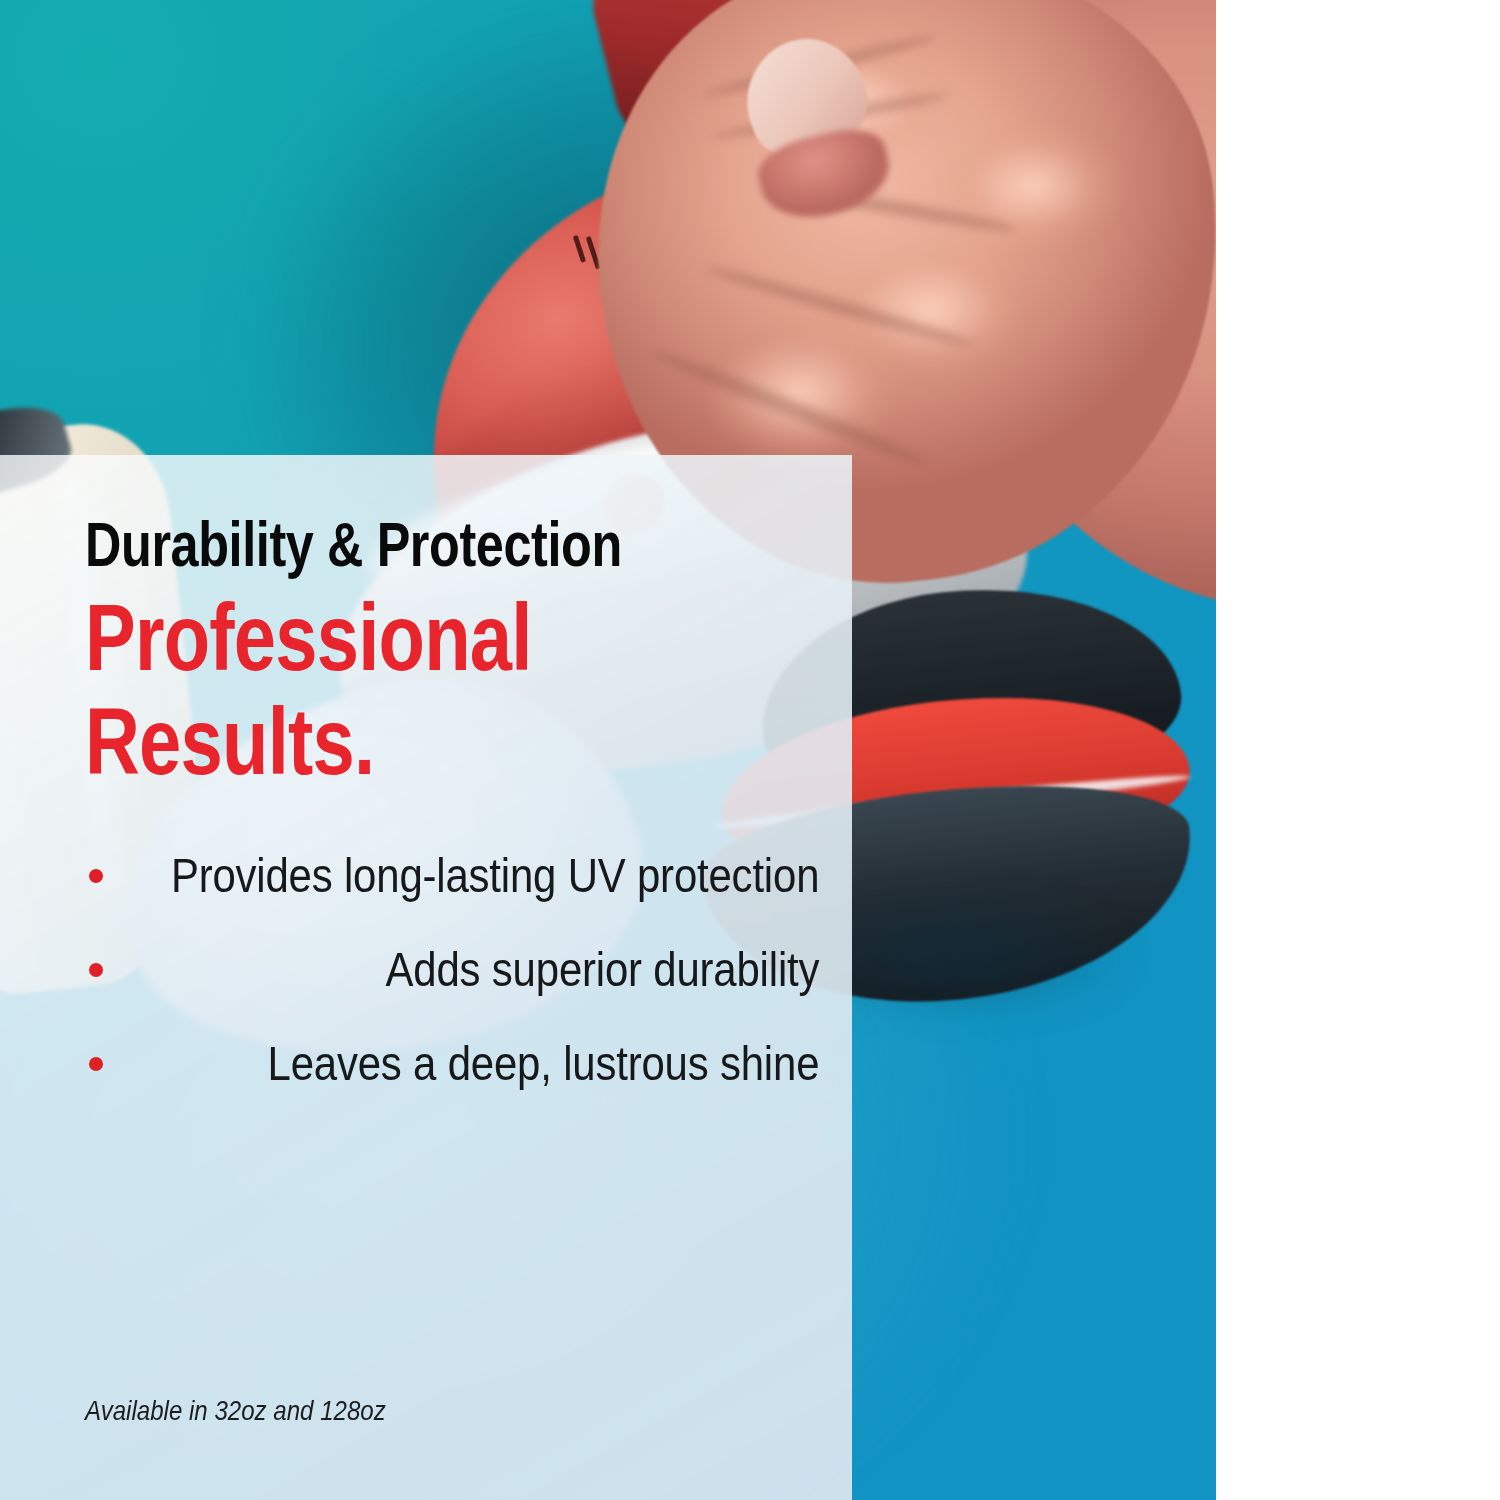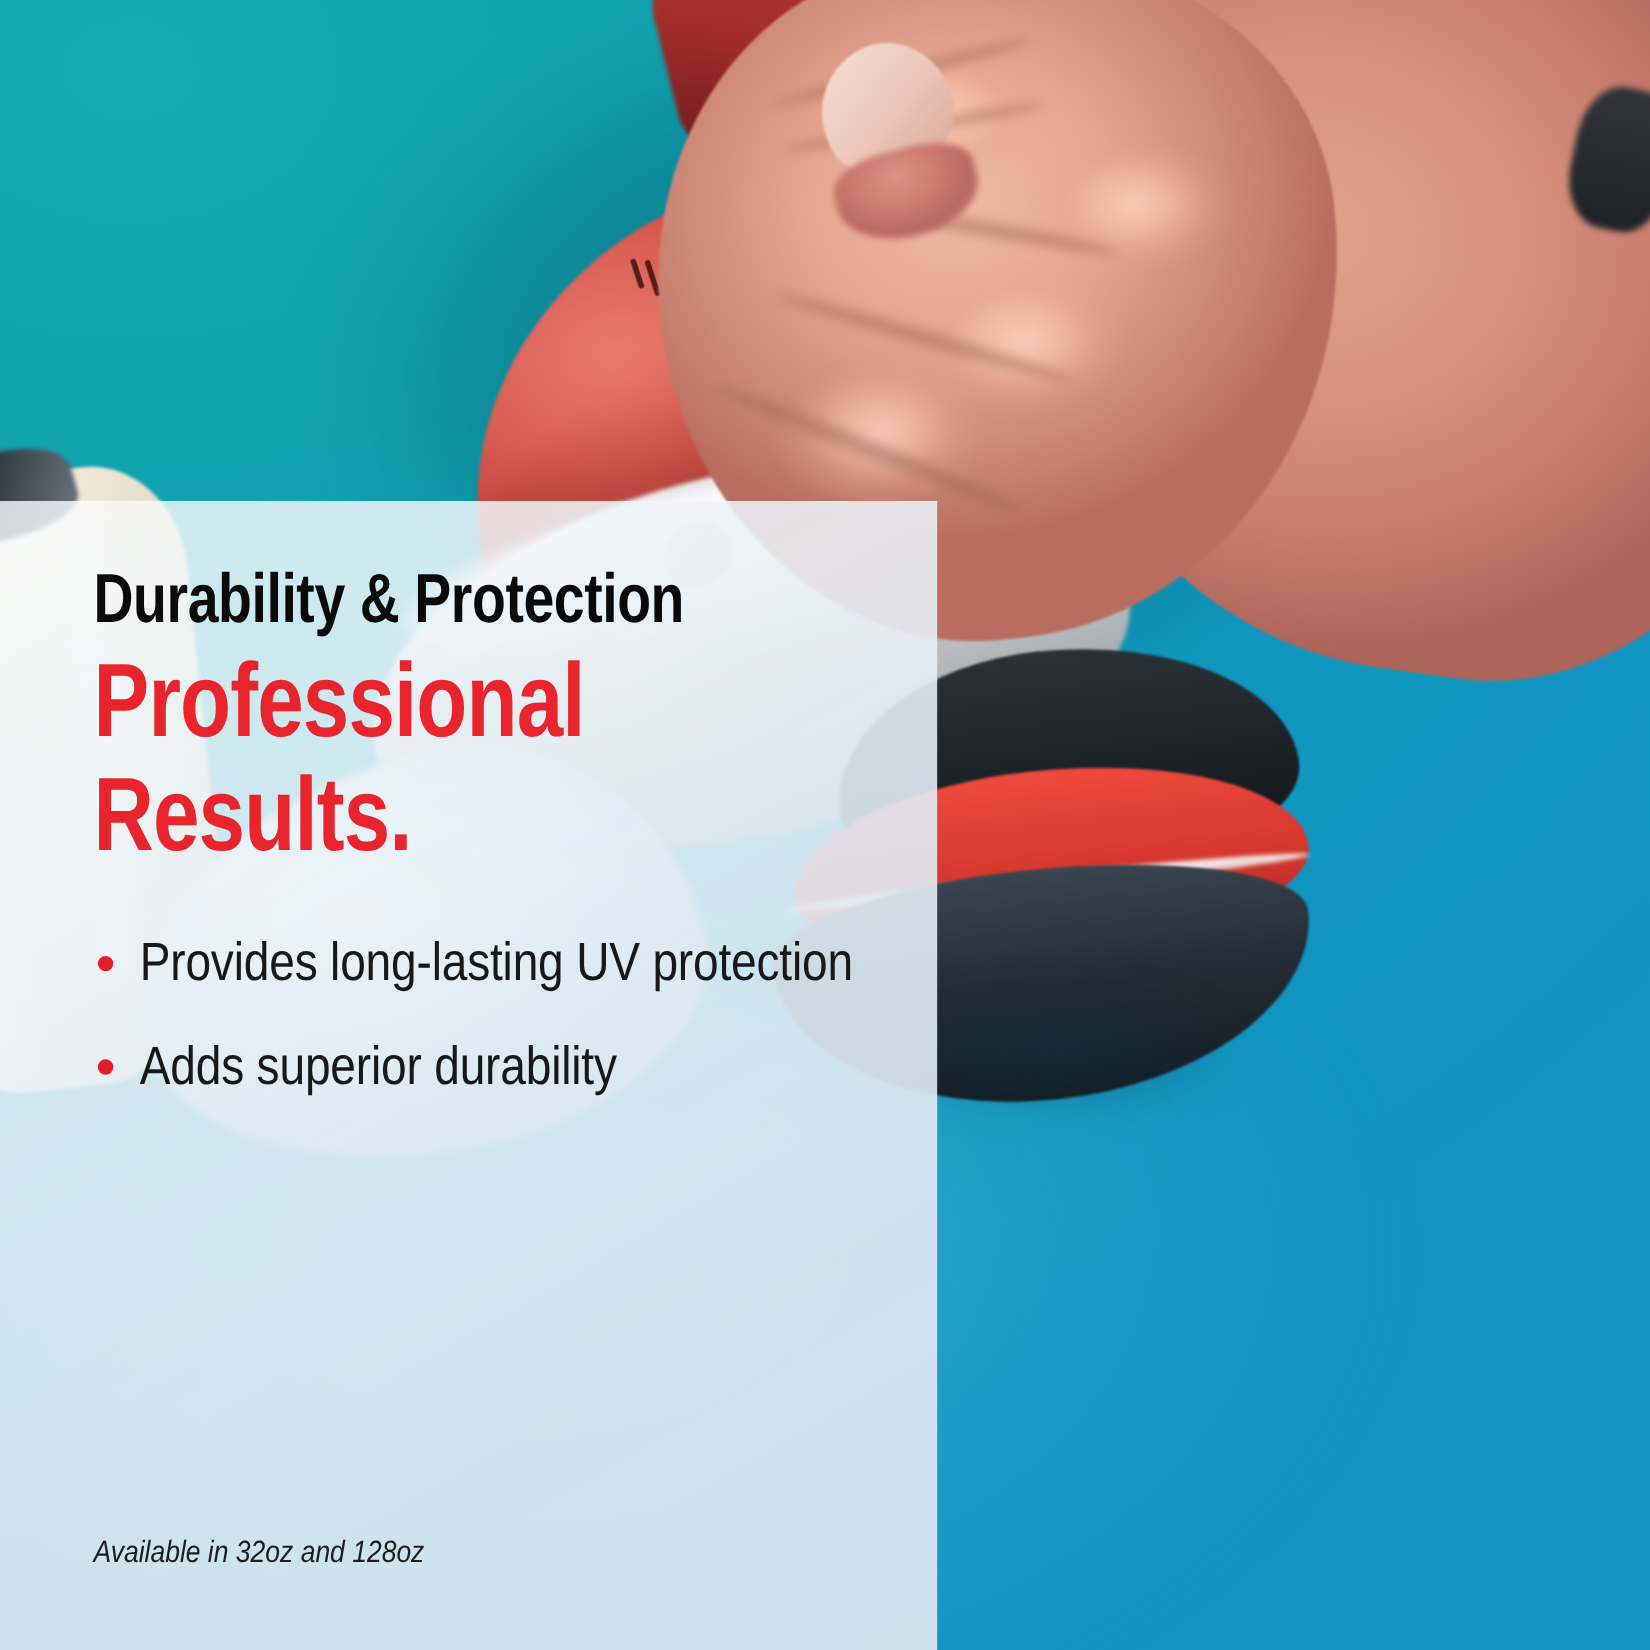--- a/index.html
+++ b/index.html
@@ -2,21 +2,21 @@
 <html><head>
 <meta charset="utf-8">
 <style>
   html, body {
     margin: 0;
     padding: 0;
     background: #ffffff;
   }
   #canvas {
     position: relative;
-    width: 1500px;
+    width: 1216px;
     height: 1500px;
     overflow: hidden;
     font-family: "Liberation Sans", sans-serif;
     background: #13A0B6;
   }
 
   
   .photo {
     position: absolute;
     inset: 0;
@@ -388,20 +388,21 @@
   }
   .bullet {
     position: relative;
     padding-left: 42px;
     margin-bottom: 34px;
     color: #16181a;
     font-size: 49px;
     line-height: 60px;
     font-weight: 400;
     letter-spacing: -0.2px;
+    text-align: right;
   }
   .bullet .btext {
     display: block;
     transform: scaleX(0.855);
     transform-origin: left top;
     width: 116%;
   }
   .bullet .dot {
     position: absolute;
     left: 4px;
@@ -501,20 +502,24 @@
 
       <ul class="bullets" style="list-style:none;margin:0;padding:0;">
         <li class="bullet">
           <span class="dot"></span>
           <span class="btext">Provides long-lasting UV protection</span>
         </li>
         <li class="bullet">
           <span class="dot"></span>
           <span class="btext">Adds superior durability</span>
         </li>
+        <li class="bullet">
+          <span class="dot"></span>
+          <span class="btext">Leaves a deep, lustrous shine</span>
+        </li>
       </ul>
 
       <div class="footnote">Available in 32oz and 128oz</div>
 
     </div>
   </div>
 
 </div>
 
 </body></html>

